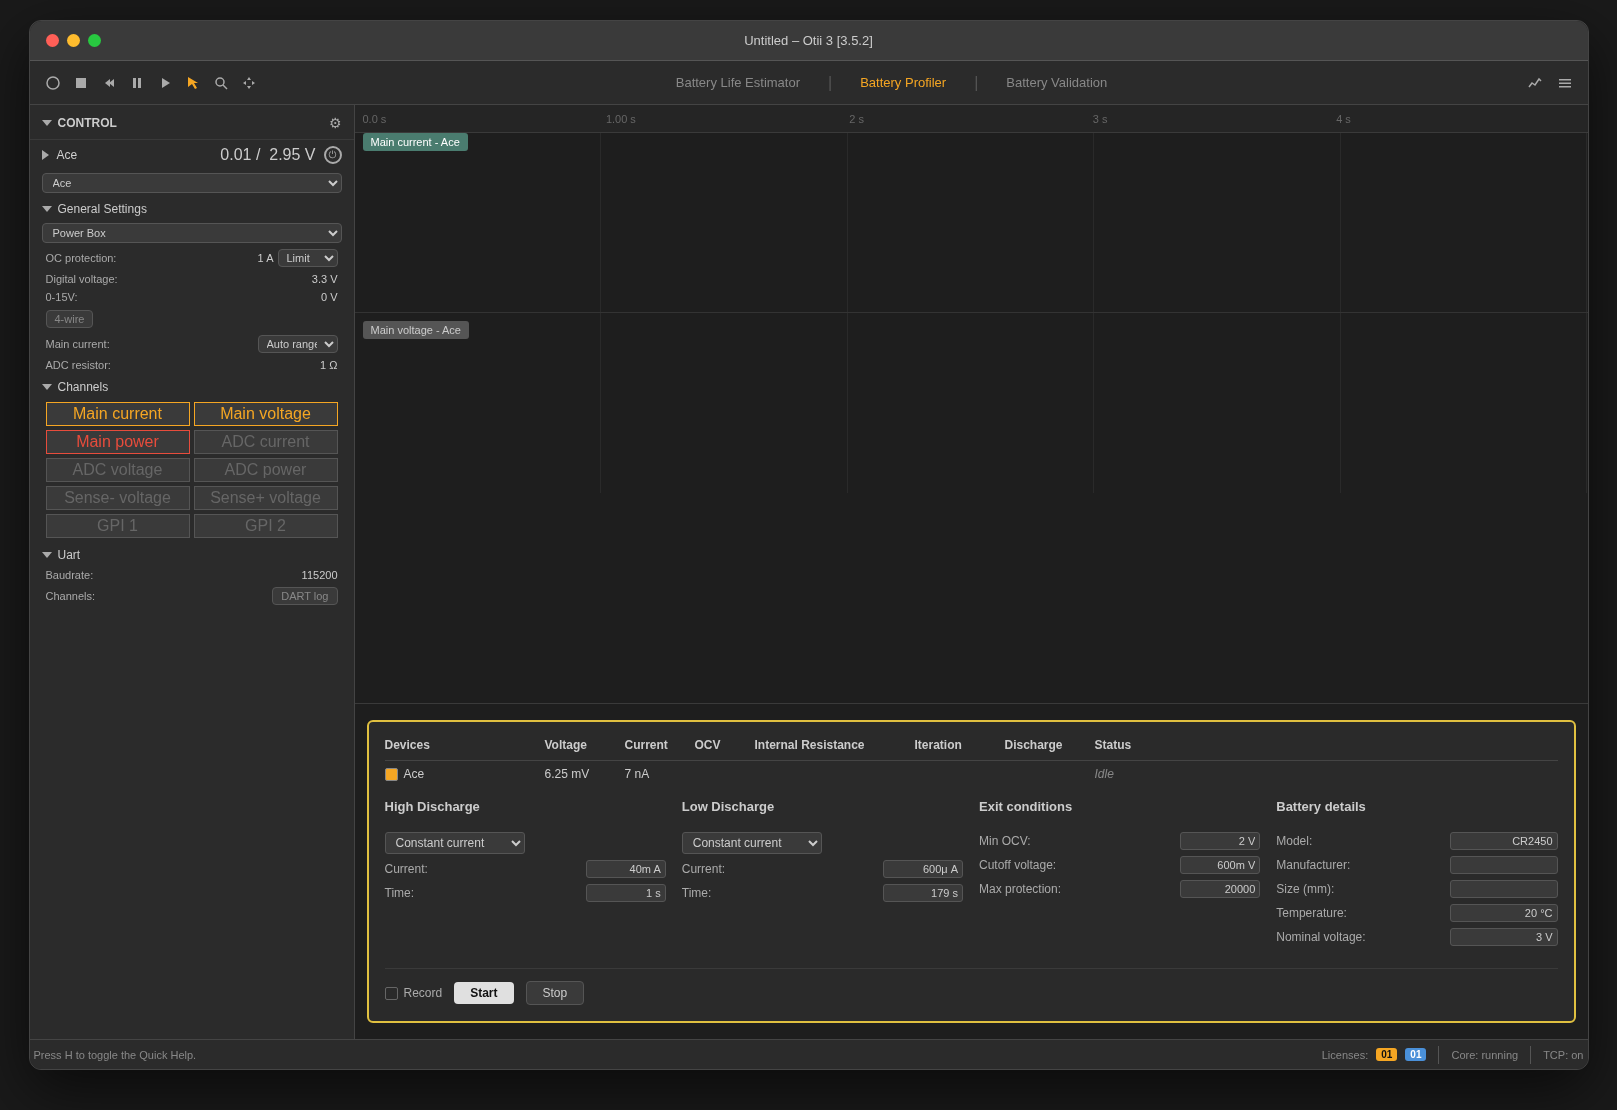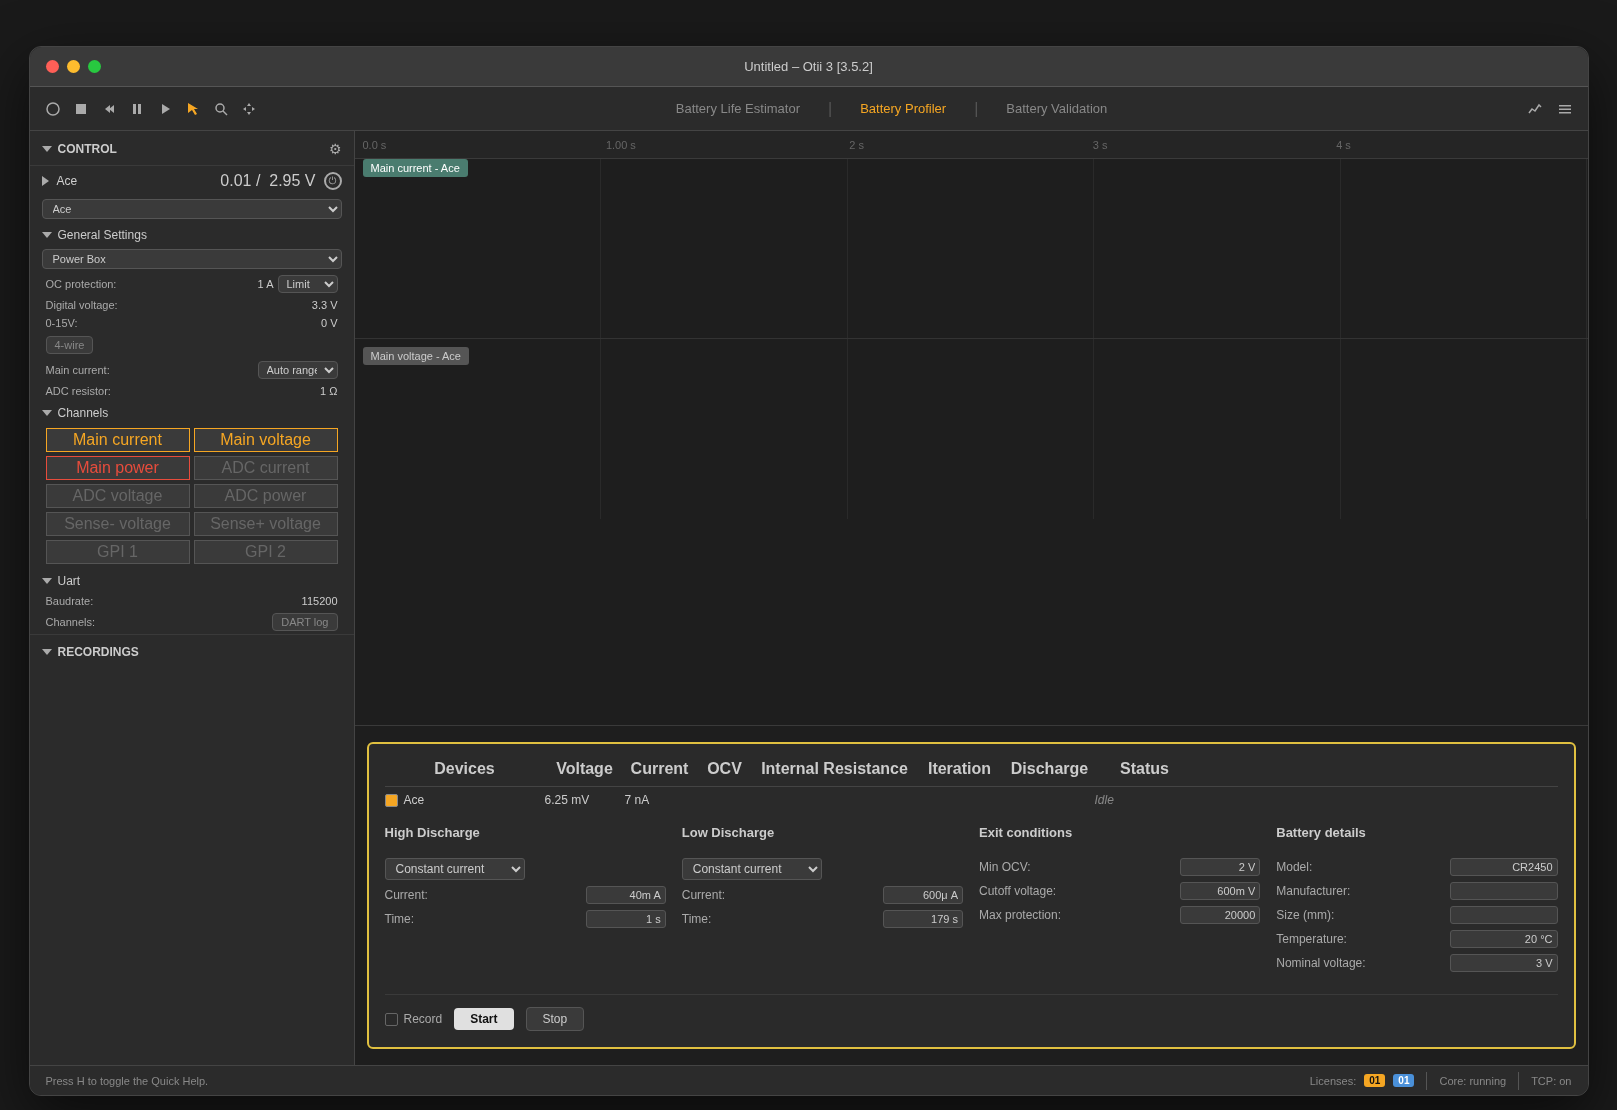--- a/index.html
+++ b/index.html
@@ -8,21 +8,21 @@
       font-family: -apple-system, BlinkMacSystemFont, 'Helvetica Neue', Arial, sans-serif;
       font-size: 12px;
       color: #d0d0d0;
       width: 1617px;
       height: 1110px;
       overflow: hidden;
     }
     .window {
       width: 1560px;
       height: 1050px;
-      margin: 46px auto;
+      margin: 20px auto;
       background: #2b2b2b;
       border-radius: 12px;
       border: 1px solid #444;
       display: flex;
       flex-direction: column;
       overflow: hidden;
       box-shadow: 0 20px 60px rgba(0,0,0,0.6);
     }
     .title-bar {
       background: #3a3a3a;
@@ -303,23 +303,22 @@
       padding: 16px;
     }
     .bv-table-header {
       display: grid;
       grid-template-columns: 160px 80px 70px 60px 160px 90px 90px 100px;
       padding: 0 0 8px 0;
       border-bottom: 1px solid #444;
     }
     .bv-col-header {
       color: #ccc;
-      font-size: 16px;
+      font-size: 12px;
       font-weight: 600;
-      text-align: center;
     }
     .bv-row {
       display: grid;
       grid-template-columns: 160px 80px 70px 60px 160px 90px 90px 100px;
       padding: 6px 0;
     }
     .bv-cell {
       color: #ccc;
       font-size: 12px;
       display: flex;
@@ -428,21 +427,21 @@
       font-size: 12px;
       cursor: pointer;
     }
     .status-bar {
       height: 30px;
       background: #2b2b2b;
       border-top: 1px solid #444;
       display: flex;
       align-items: center;
       justify-content: space-between;
-      padding: 0 16px;
+      padding: 0 4px;
       flex-shrink: 0;
     }
     .status-left { color: #888; font-size: 11px; }
     .status-right { 
       display: flex;
       align-items: center;
       gap: 8px;
       color: #888;
       font-size: 11px;
     }
@@ -684,26 +683,20 @@
 
       <div class="uart-row">
         <span class="prop-label">Baudrate:</span>
         <span class="prop-value">115200</span>
       </div>
       <div class="uart-row">
         <span class="prop-label">Channels:</span>
         <button class="small-btn">DART log</button>
       </div>
 
-      <div class="recordings-section">
-        <div class="section-title">
-          <div class="triangle-down"></div>
-          <span>RECORDINGS</span>
-        </div>
-      </div>
 
     </div>
 
     <div class="content-area">
 
       <div class="chart-area">
 
         <div class="timeline">
           <span class="time-mark">0.0 s</span>
           <span class="time-mark">1.00 s</span>

